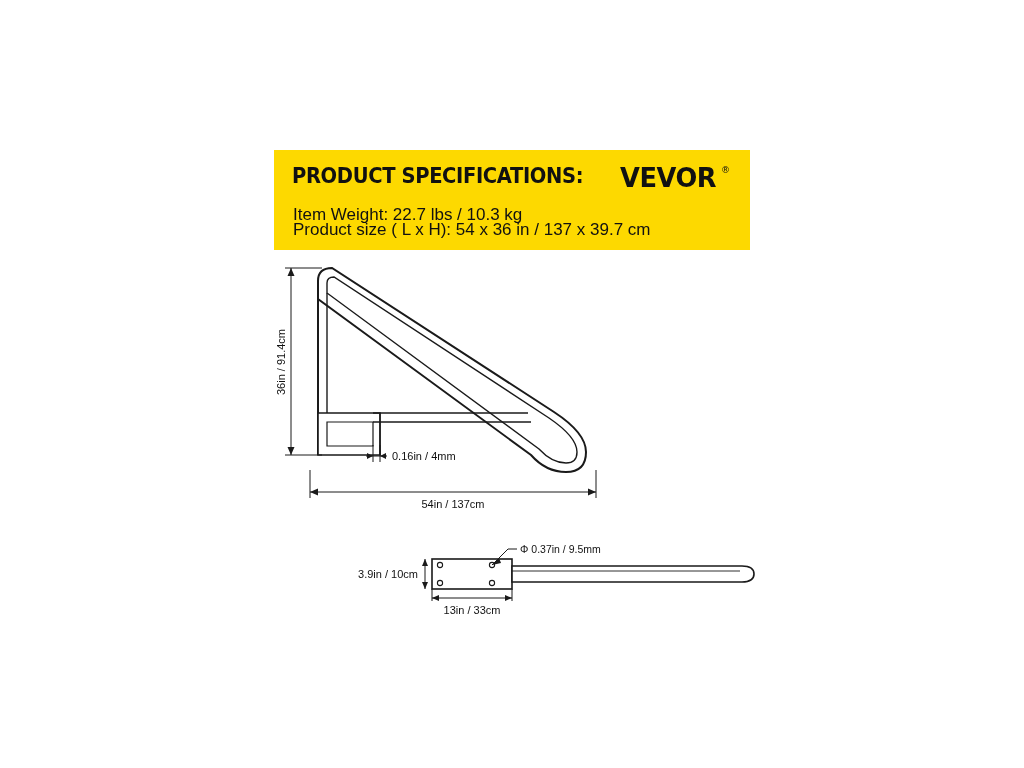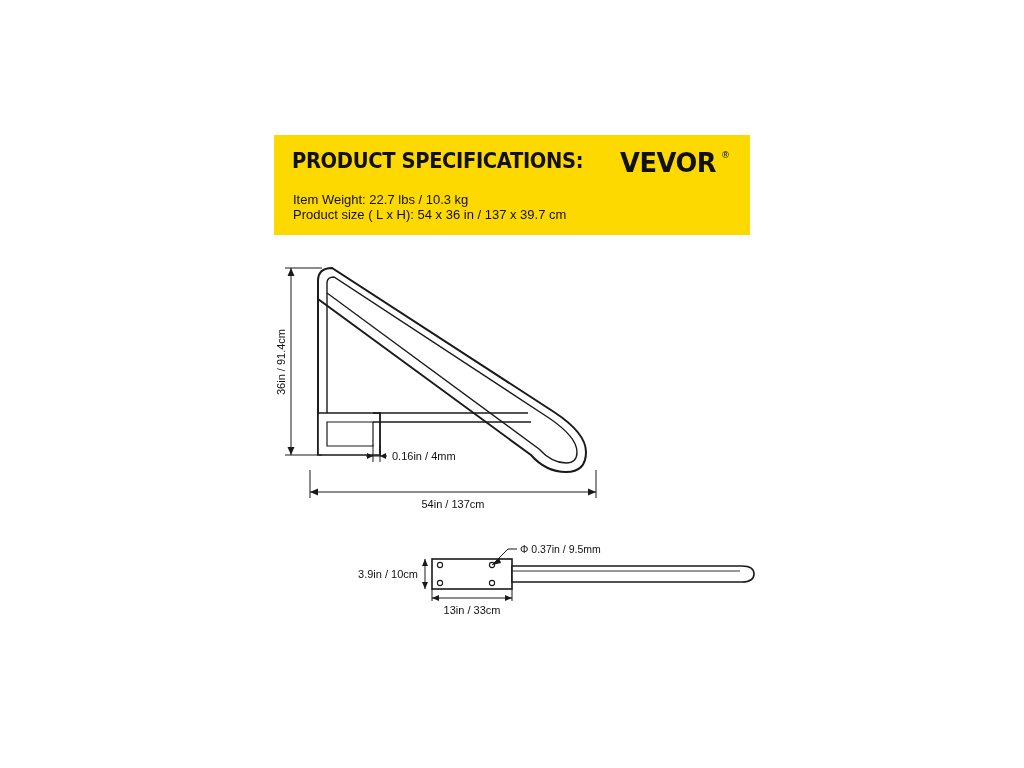--- a/index.html
+++ b/index.html
@@ -19,21 +19,21 @@
     left: 0; top: 0;
     width: 1024px;
     height: 768px;
     background: #ffffff;
   }
 
   
   .spec-banner {
     position: absolute;
     left: 274px;
-    top: 135px;
+    top: 150px;
     width: 476px;
     height: 100px;
     background: #fdd900;
   }
   .spec-head {
     position: absolute;
     left: 18px;
     top: 12px;
     right: 12px;
     height: 36px;
@@ -69,21 +69,21 @@
     right: 8px;
     top: 3px;
     font-size: 9px;
     font-family: "DejaVu Sans", sans-serif;
     color: #111111;
   }
   .spec-lines {
     position: absolute;
     left: 19px;
     top: 57px;
-    font-size: 13px;
+    font-size: 17px;
     color: #111111;
     line-height: 15px;
   }
   .spec-lines div { white-space: nowrap; }
 
   
   .drawing {
     position: absolute;
     left: 0; top: 0;
     width: 1024px;

